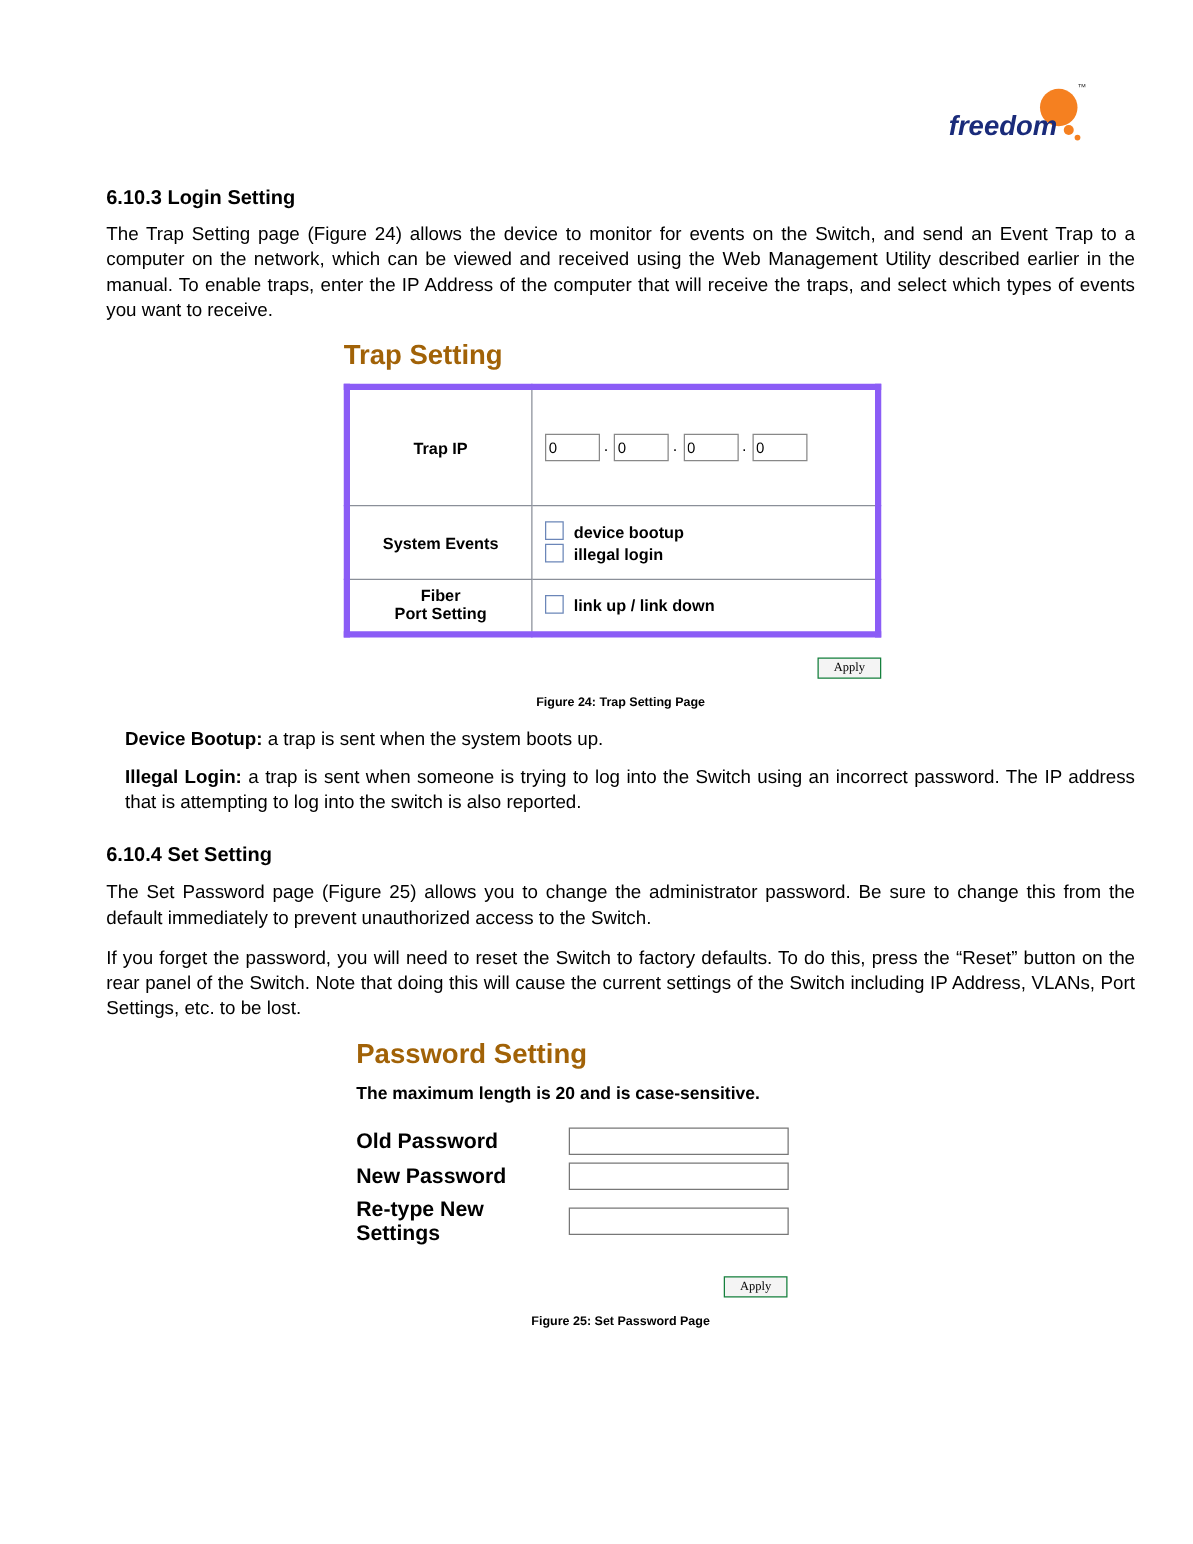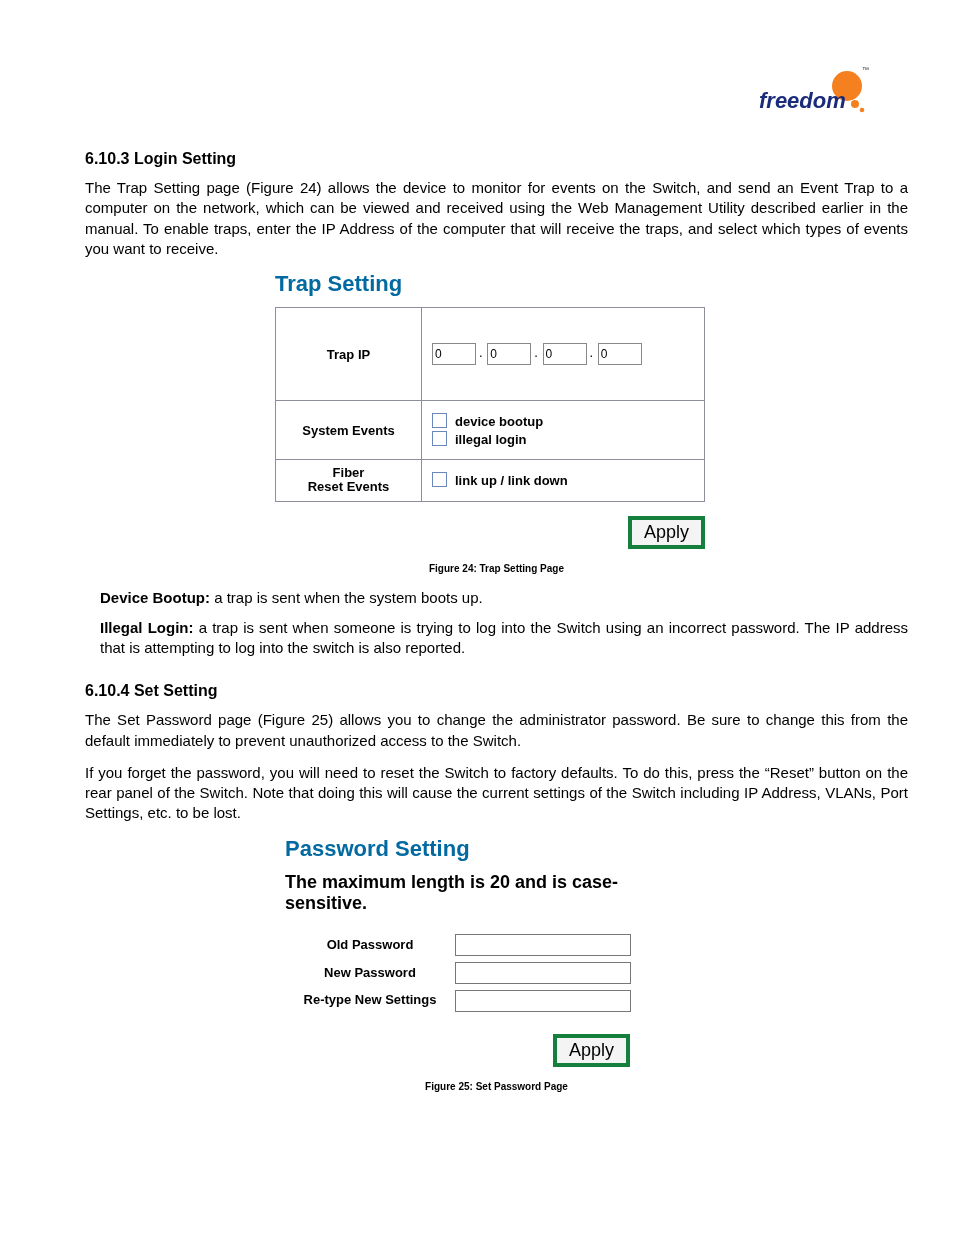--- a/index.html
+++ b/index.html
@@ -40,34 +40,34 @@
     font-weight: bold;
     font-size: 16px;
     margin: 24px 0 10px 0;
   }
   .para {
     text-align: justify;
     line-height: 1.35;
     margin: 0 0 12px 0;
   }
   .panel-title {
-    color: #0369a1;
+    color: #a16207;
     font-size: 22px;
     font-weight: 600;
     font-family: Verdana, Geneva, sans-serif;
     margin: 6px 0 10px 0;
   }
   .figure-wrap {
     margin: 8px 0 6px 190px;
     width: 430px;
   }
   .trap-table {
     border-collapse: collapse;
     width: 100%;
-    border: 1px solid #8b5cf6;
+    border: 5px solid #8b5cf6;
   }
   .trap-table td {
     border: 1px solid #8a8f99;
     padding: 10px 10px;
     font-family: Verdana, Geneva, sans-serif;
     font-size: 13px;
     vertical-align: middle;
   }
   .trap-table td.label {
     width: 125px;
@@ -99,25 +99,25 @@
   .opt-line {
     margin: 2px 0;
     font-weight: bold;
   }
   .apply-row {
     text-align: right;
     margin-top: 14px;
   }
   .apply-btn {
     display: inline-block;
-    border: 4px solid #15803d;
+    border: 1px solid #15803d;
     background: #f4f4f4;
     padding: 2px 12px;
-    font-size: 18px;
-    font-family: Liberation Sans, sans-serif;
+    font-size: 10px;
+    font-family: Liberation Serif, serif;
     cursor: pointer;
   }
   .figure-caption {
     text-align: center;
     font-weight: bold;
     font-size: 10px;
     margin: 14px 0 14px 0;
   }
   .def-line {
     margin: 0 0 10px 15px;
@@ -126,35 +126,34 @@
   }
   .def-line .term {
     font-weight: bold;
   }
   .pw-wrap {
     margin: 8px 0 0 200px;
     width: 400px;
   }
   .pw-note {
     font-family: Verdana, Geneva, sans-serif;
-    font-size: 18px;
+    font-size: 14px;
     font-weight: bold;
     margin: 10px 0 20px 0;
   }
   .pw-row {
     display: flex;
     margin: 6px 0;
     align-items: center;
   }
   .pw-lbl {
     width: 170px;
     font-family: Verdana, Geneva, sans-serif;
-    font-size: 13px;
-    font-weight: bold;
-    text-align: center;
+    font-size: 17px;
+    font-weight: bold;
   }
   .pw-inp {
     width: 170px;
     height: 18px;
     border: 1px solid #777;
     background:#fff;
   }
   .pw-apply-row {
     text-align: right;
     margin-top: 22px;
@@ -203,21 +202,21 @@
       <tr>
         <td class="label">System Events</td>
         <td>
           <div class="opt-line"><span class="chk"></span><span>device bootup</span></div>
           <div class="opt-line"><span class="chk"></span><span>illegal login</span></div>
         </td>
       </tr>
       <tr class="fiber-cell">
         <td class="label">
           <span>Fiber</span><br>
-          <span>Reset Events</span>
+          <span>Port Setting</span>
         </td>
         <td>
           <div class="opt-line"><span class="chk"></span><span>link up / link down</span></div>
         </td>
       </tr>
     </tbody>
       </table>
 
     <div class="apply-row">
       <span class="apply-btn">Apply</span>

